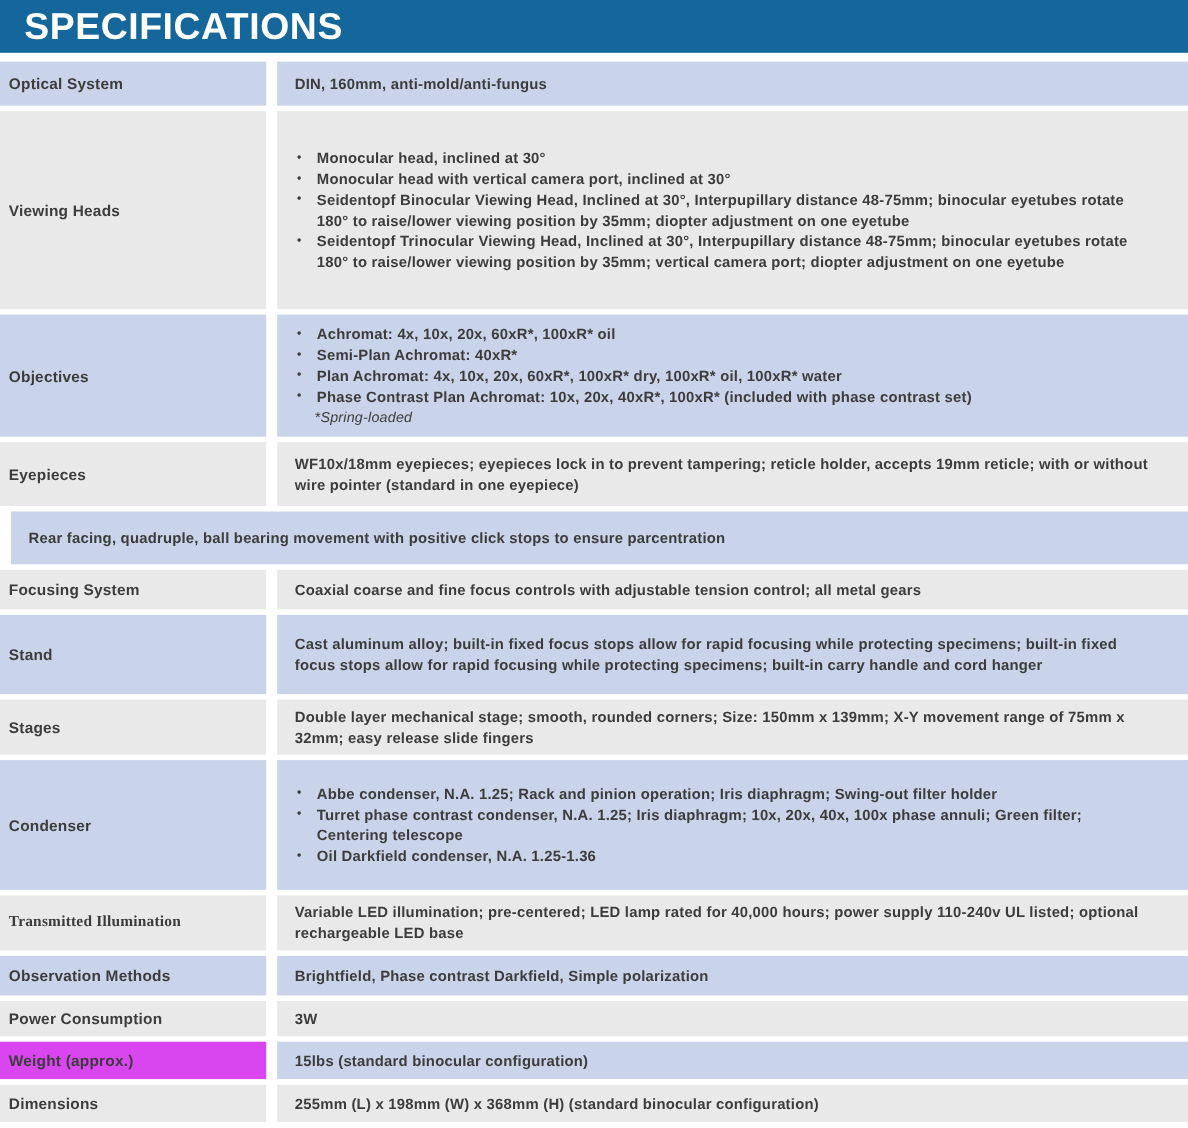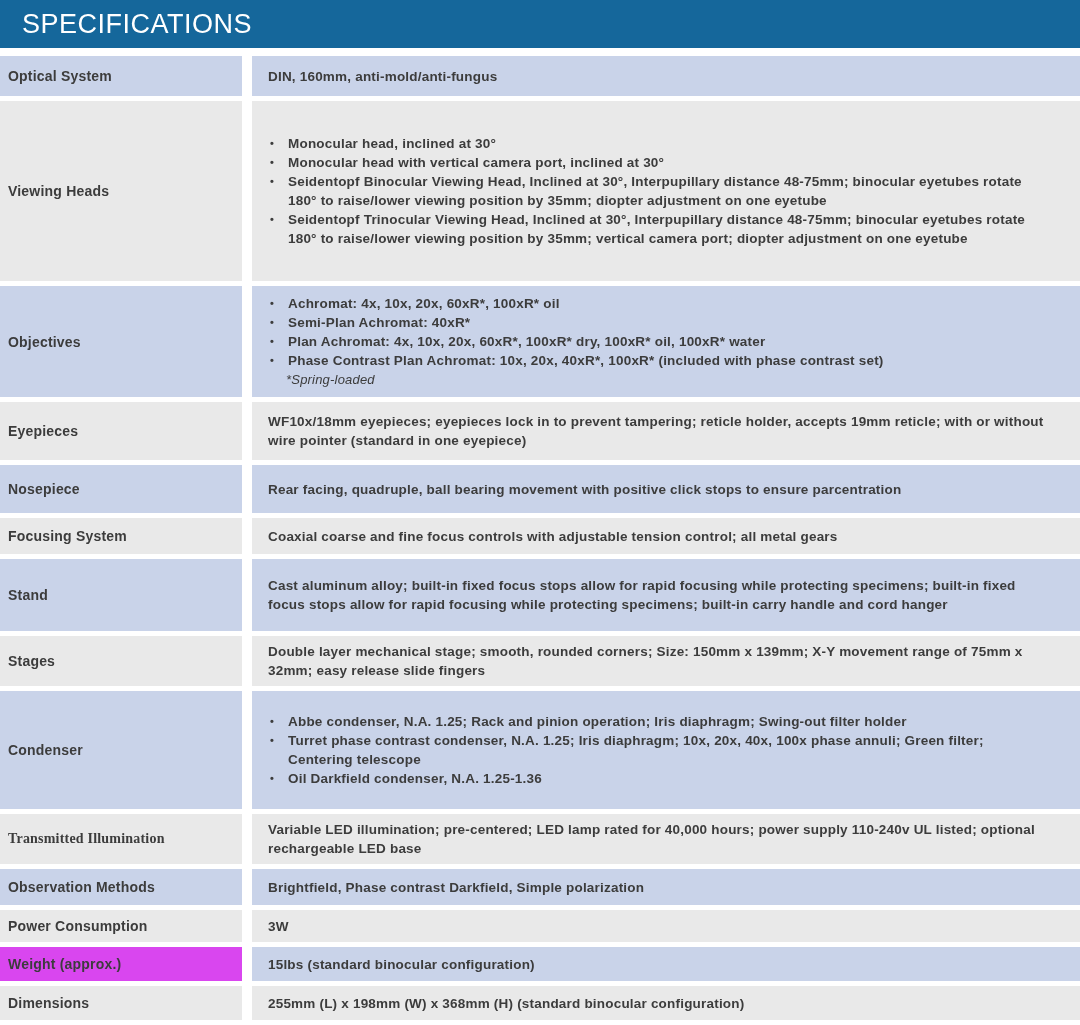--- a/index.html
+++ b/index.html
@@ -12,22 +12,22 @@
   .header-bar {
     background: #15679b;
     height: 48px;
     display: flex; align-items: center;
     padding-left: 22px;
     margin-bottom: 8px;
   }
   .page-title {
     margin: 0;
     color: #ffffff;
-    font-size: 27px;
-    font-weight: 400;
+    font-size: 34px;
+    font-weight: 700;
     letter-spacing: 0.5px;
   }
   .spec-table { width: 1080px; }
   .row { display: flex; margin-bottom: 5px; }
   .cell { box-sizing: border-box; }
   .cell-label {
     width: 242px; flex: none;
     display: flex; align-items: center;
     padding: 6px 8px;
     font-size: 14px; font-weight: 700;
@@ -121,21 +121,20 @@
           <p class="note">*Spring-loaded</p>
         </div>
       </div>
       <div class="row gray" style="min-height: 58px;">
         <div class="cell cell-label" style="background: rgb(233, 233, 233);">Eyepieces</div>
         <div class="cell cell-value" style="background: rgb(233, 233, 233);">
           <p>WF10x/18mm eyepieces; eyepieces lock in to prevent tampering; reticle holder, accepts 19mm reticle; with or without wire pointer (standard in one eyepiece)</p>
         </div>
       </div>
       <div class="row blue" style="min-height: 48px;">
-        <div class="cell cell-label" style="background: rgb(201, 211, 233);">Nosepiece</div>
         <div class="cell cell-value" style="background: rgb(201, 211, 233);">
           <p>Rear facing, quadruple, ball bearing movement with positive click stops to ensure parcentration</p>
         </div>
       </div>
       <div class="row gray" style="min-height: 36px;">
         <div class="cell cell-label" style="background: rgb(233, 233, 233);">Focusing System</div>
         <div class="cell cell-value" style="background: rgb(233, 233, 233);">
           <p>Coaxial coarse and fine focus controls with adjustable tension control; all metal gears</p>
         </div>
       </div>

